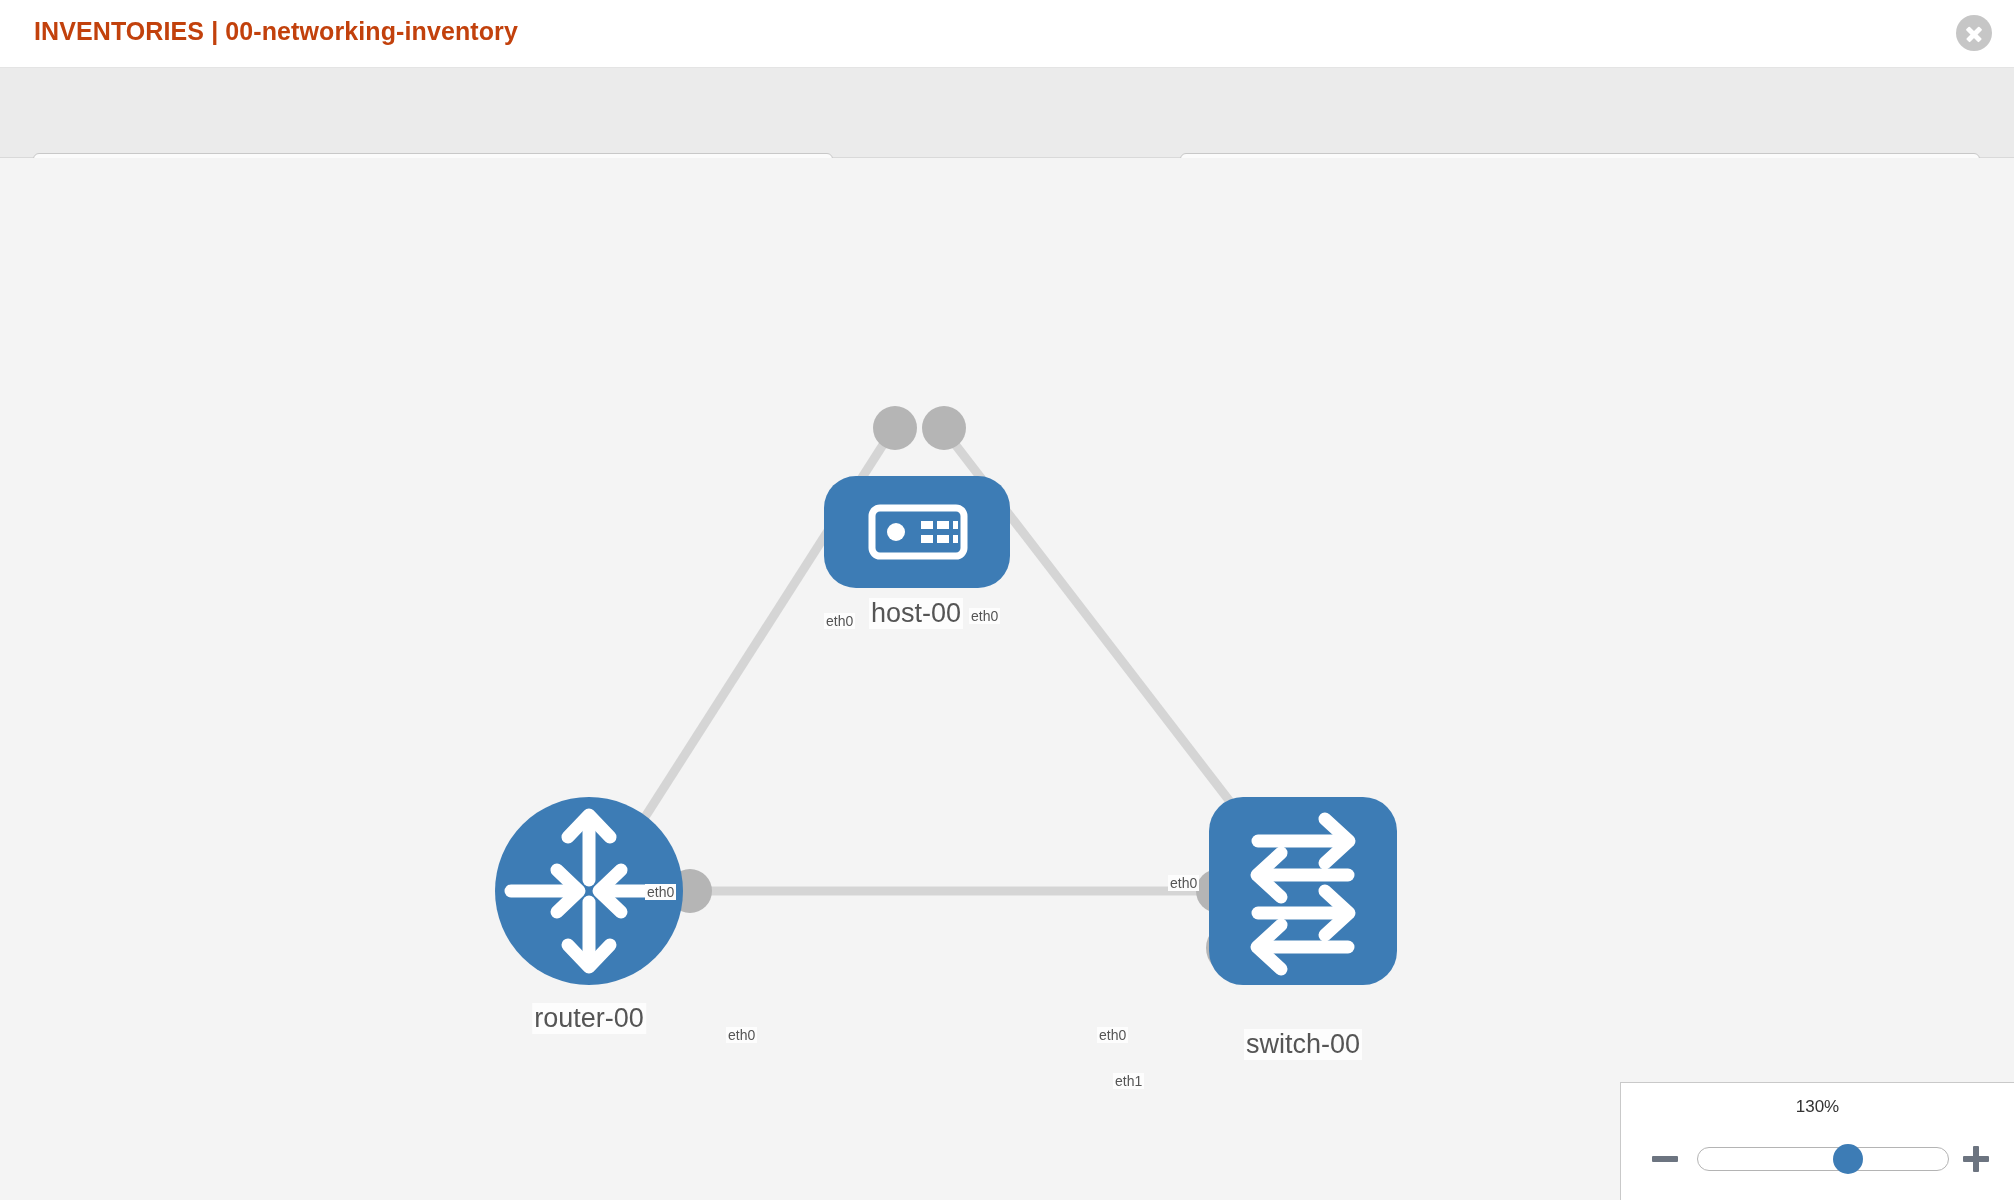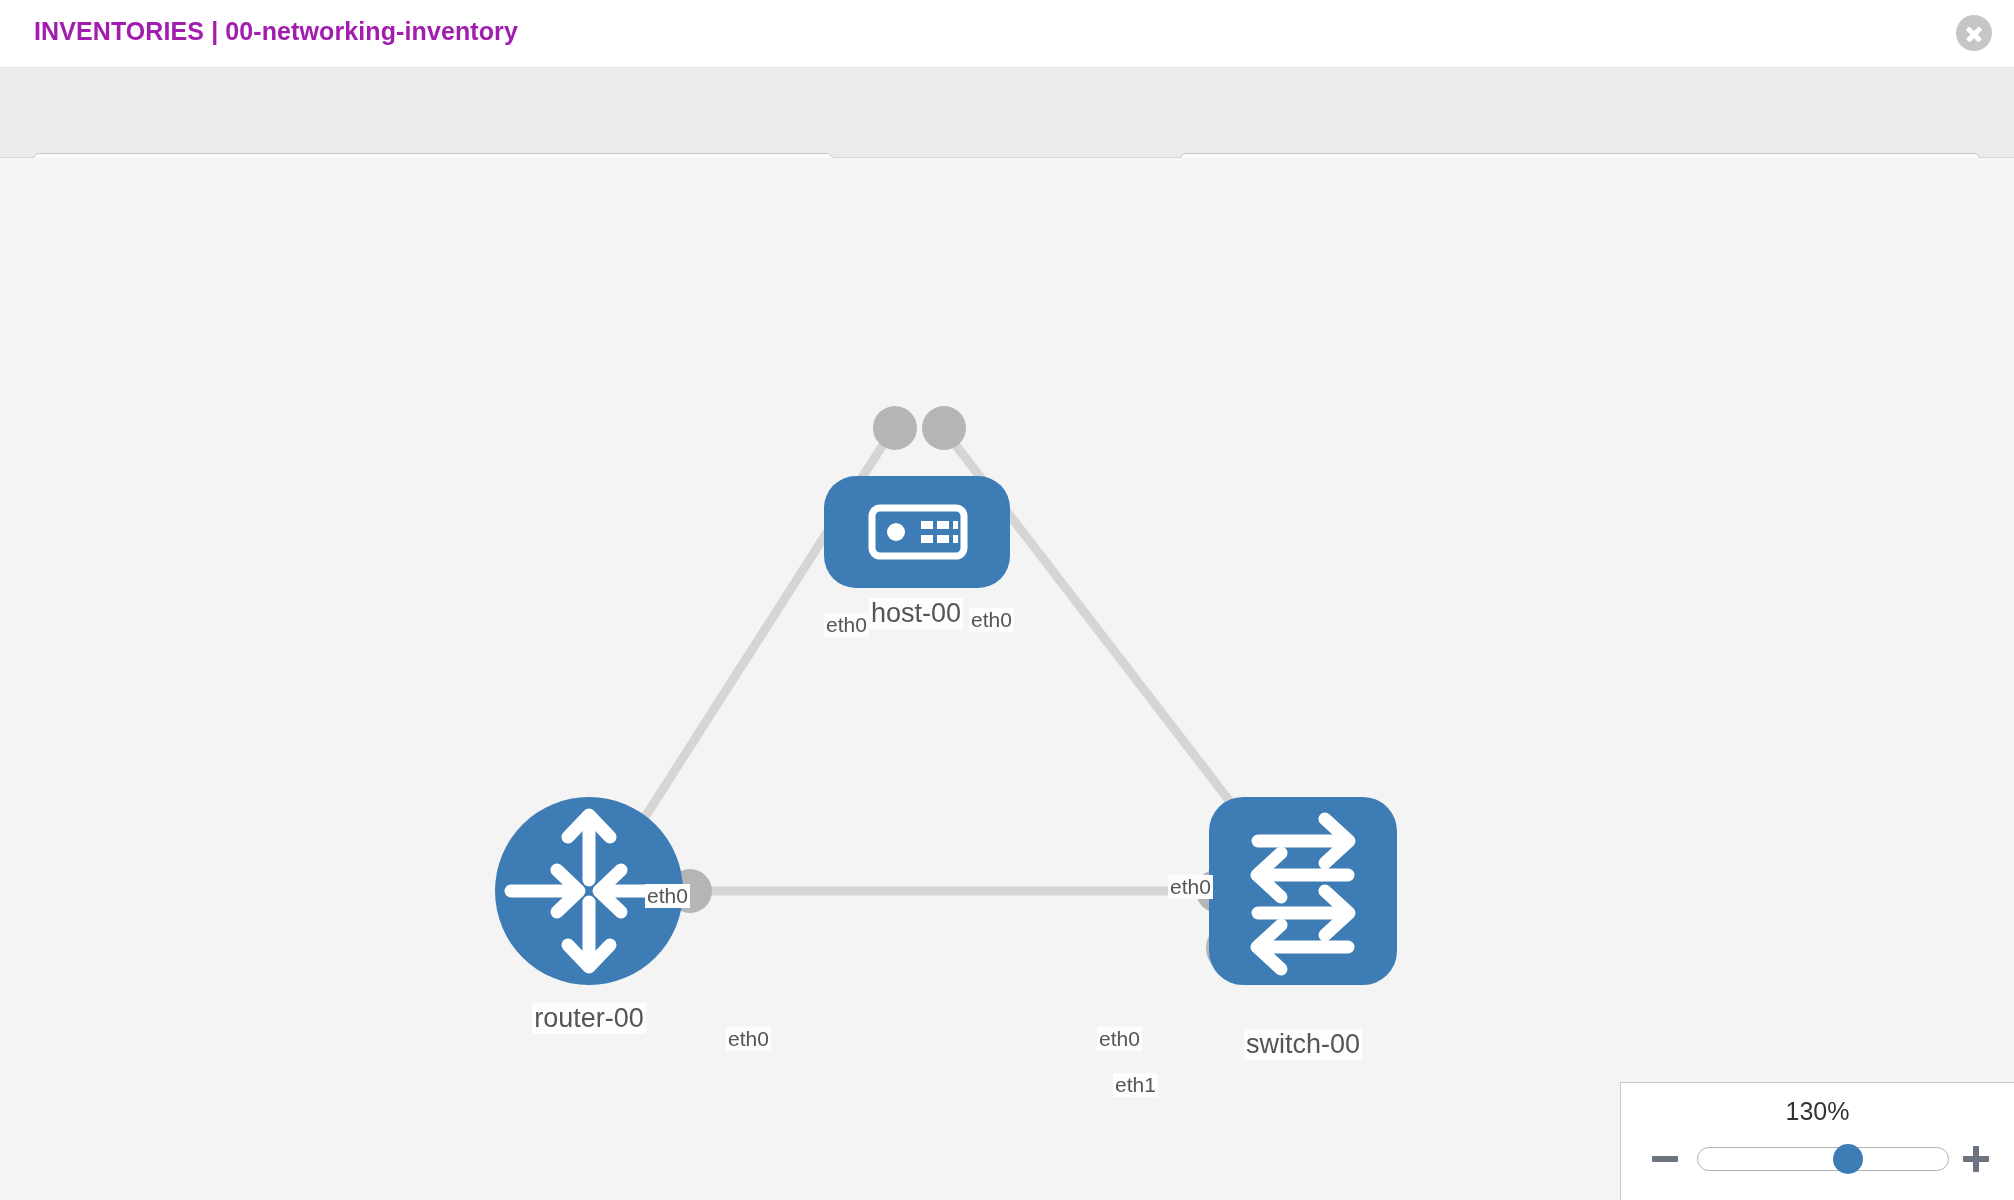--- a/index.html
+++ b/index.html
@@ -24,21 +24,21 @@
     background: #ffffff;
     border-bottom: 1px solid #e4e4e4;
     box-sizing: border-box;
   }
   .page-title {
     position: absolute;
     left: 34px;
     top: 17px;
     font-size: 25px;
     font-weight: bold;
-    color: #a21caf;
+    color: #c2410c;
     letter-spacing: 0.1px;
     white-space: nowrap;
   }
   .close-btn {
     position: absolute;
     right: 22px;
     top: 15px;
     width: 36px;
     height: 36px;
     border-radius: 50%;
@@ -131,21 +131,21 @@
     position: absolute;
     font-size: 27px;
     color: #555555;
     background: #fdfdfd;
     white-space: nowrap;
     transform: translateX(-50%);
     padding: 0 2px;
   }
   .edge-label {
     position: absolute;
-    font-size: 21px;
+    font-size: 14px;
     color: #555555;
     background: #fdfdfd;
     white-space: nowrap;
     padding: 0 2px;
   }
 
   
   .zoom-panel {
     position: absolute;
     left: 1620px;
@@ -157,21 +157,21 @@
     border-right: none;
     border-bottom: none;
     box-sizing: border-box;
   }
   .zoom-value {
     position: absolute;
     top: 14px;
     left: 0;
     width: 100%;
     text-align: center;
-    font-size: 25px;
+    font-size: 17px;
     color: #333333;
   }
   .zoom-row {
     position: absolute;
     top: 56px;
     left: 0;
     width: 100%;
     height: 40px;
   }
   .zoom-minus, .zoom-plus {

